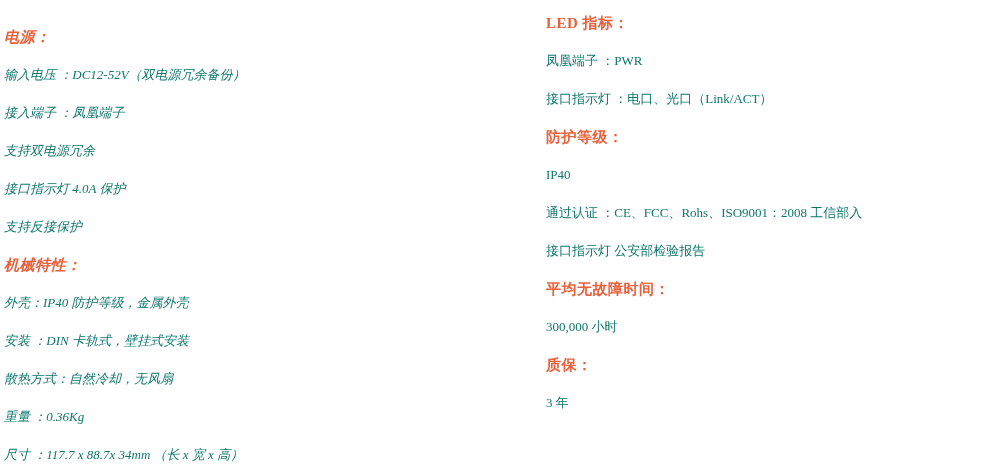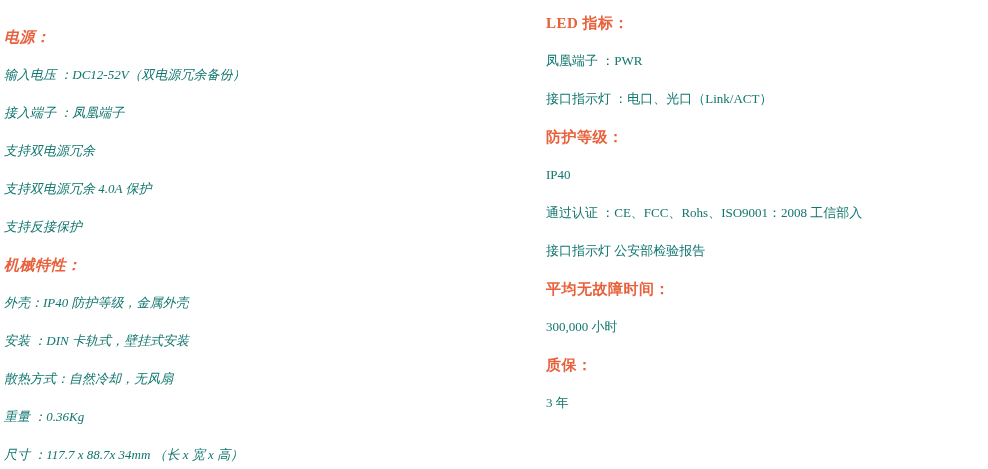--- a/index.html
+++ b/index.html
@@ -57,21 +57,21 @@
 </head>
 <body>
 
 <div class="sheet">
 
   <div class="col col-left">
     <div class="heading">电源：</div>
     <div class="line">输入电压 ：DC12-52V（双电源冗余备份）</div>
     <div class="line">接入端子 ：凤凰端子</div>
     <div class="line">支持双电源冗余</div>
-    <div class="line">支持双电源冗余 4.0A 保护</div>
+    <div class="line">接口指示灯 4.0A 保护</div>
     <div class="line">支持反接保护</div>
     <div class="heading">机械特性：</div>
     <div class="line">外壳：IP40 防护等级，金属外壳</div>
     <div class="line">安装 ：DIN 卡轨式，壁挂式安装</div>
     <div class="line">散热方式：自然冷却，无风扇</div>
     <div class="line">重量 ：0.36Kg</div>
     <div class="line">尺寸 ：117.7 x 88.7x 34mm （长 x 宽 x 高）</div>
   </div>
 
   <div class="col col-right">

